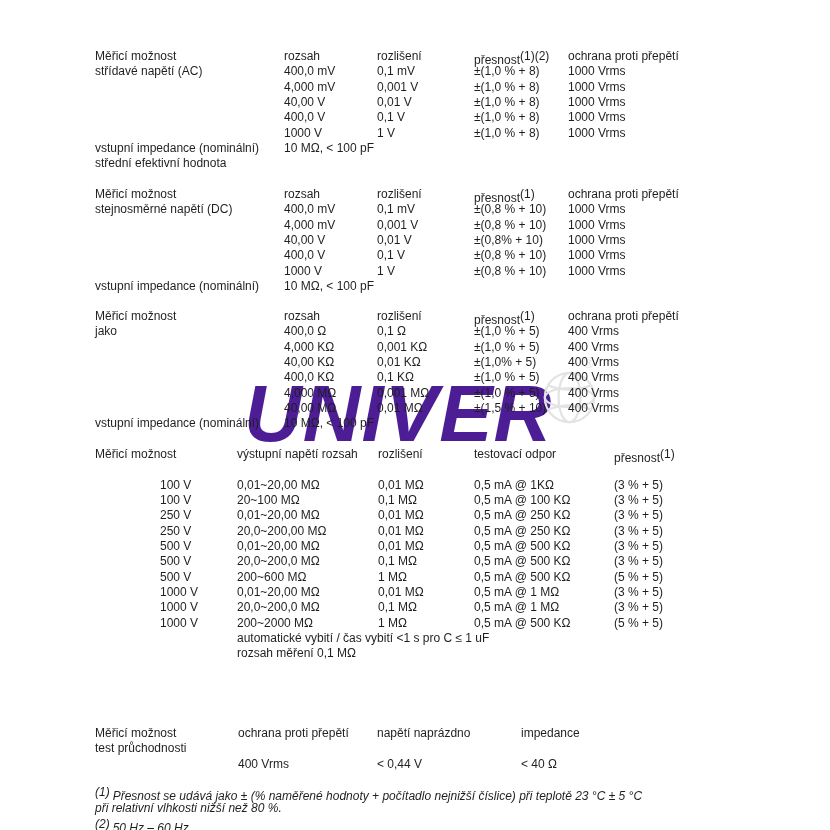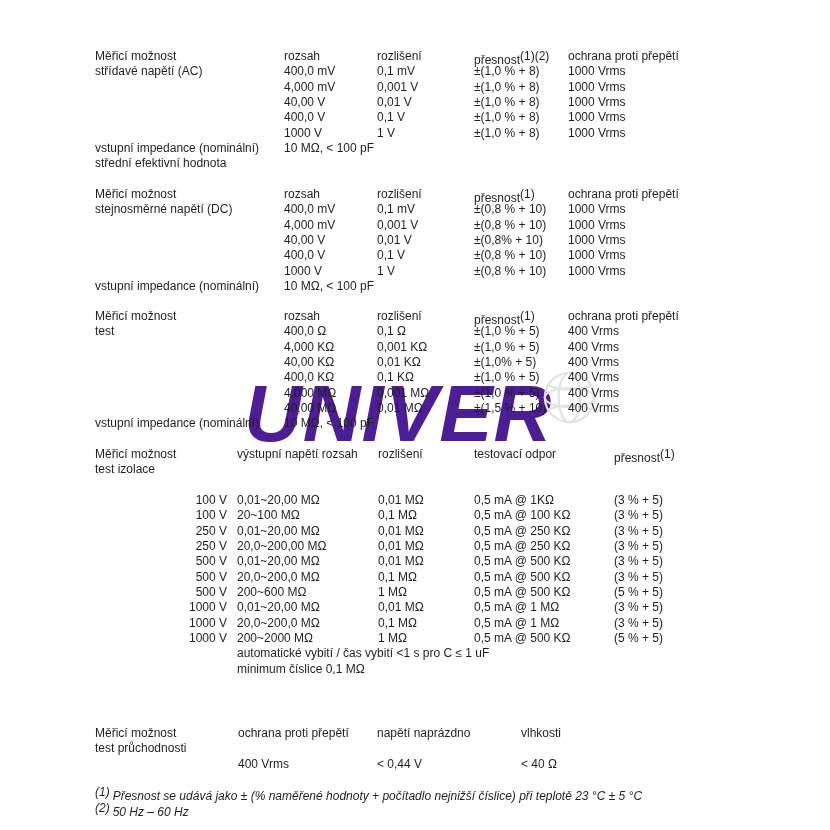--- a/index.html
+++ b/index.html
@@ -9,21 +9,21 @@
   .sec{position:absolute;left:0;width:830px}
   .line{position:relative;height:15.33px;white-space:nowrap}
   .cell{position:absolute;top:0}
   
   .c-label{left:95px}
   .c1{left:284px}
   .c2{left:377px}
   .c3{left:474px}
   .c4{left:568px}
   
-  .i-volt{left:160px;width:67px;text-align:right}
+  .i-volt{left:160px;width:67px;text-align:left}
   .i-range{left:237px}
   .i-res{left:378px}
   .i-cur{left:474px}
   .i-acc{left:614px}
   
   .t1{left:238px}
   .t2{left:377px}
   .t3{left:521px}
   .sup{font-size:12px;vertical-align:3.5px}
   .fn .line{height:16px}
@@ -151,21 +151,21 @@
       </div>
     <div class="sec" id="vt2" style="top:293px">
         <div class="line">
           <span class="cell c-label">Měřicí možnost</span>
           <span class="cell c1">rozsah</span>
           <span class="cell c2">rozlišení</span>
           <span class="cell c3"><span>přesnost</span><span class="sup">(1)</span></span>
           <span class="cell c4">ochrana proti přepětí</span>
         </div>
         <div class="line">
-          <span class="cell c-label">test</span>
+          <span class="cell c-label">jako</span>
           <span class="cell c1">400,0 Ω</span>
           <span class="cell c2">0,1 Ω</span>
           <span class="cell c3">±(1,0 % + 5)</span>
           <span class="cell c4">400 Vrms</span>
         </div>
         <div class="line">
           <span class="cell c1">4,000 KΩ</span>
           <span class="cell c2">0,001 KΩ</span>
           <span class="cell c3">±(1,0 % + 5)</span>
           <span class="cell c4">400 Vrms</span>
@@ -199,23 +199,20 @@
           <span class="cell c1">10 MΩ, &lt; 100 pF</span>
         </div>
       </div>
     <div class="sec" id="it" style="top:431px">
         <div class="line">
           <span class="cell c-label">Měřicí možnost</span>
           <span class="cell i-range">výstupní napětí rozsah</span>
           <span class="cell i-res">rozlišení</span>
           <span class="cell i-cur">testovací odpor</span>
           <span class="cell i-acc"><span>přesnost</span><span class="sup">(1)</span></span>
-        </div>
-        <div class="line">
-          <span class="cell c-label">test izolace</span>
         </div>
         <div class="line"></div>
         <div class="line">
           <span class="cell i-volt">100 V</span>
           <span class="cell i-range">0,01~20,00 MΩ</span>
           <span class="cell i-res">0,01 MΩ</span>
           <span class="cell i-cur">0,5 mA @ 1KΩ</span>
           <span class="cell i-acc">(3 % + 5)</span>
         </div>
         <div class="line">
@@ -278,42 +275,45 @@
           <span class="cell i-volt">1000 V</span>
           <span class="cell i-range">200~2000 MΩ</span>
           <span class="cell i-res">1 MΩ</span>
           <span class="cell i-cur">0,5 mA @ 500 KΩ</span>
           <span class="cell i-acc">(5 % + 5)</span>
         </div>
         <div class="line">
           <span class="cell i-range">automatické vybití / čas vybití &lt;1 s pro C ≤ 1 uF</span>
         </div>
         <div class="line">
-          <span class="cell i-range">minimum číslice 0,1 MΩ</span>
+          <span class="cell i-range">rozsah měření 0,1 MΩ</span>
         </div>
       </div>
     <div class="sec" id="ct" style="top:710px">
         <div class="line">
           <span class="cell c-label">Měřicí možnost</span>
           <span class="cell t1">ochrana proti přepětí</span>
           <span class="cell t2">napětí naprázdno</span>
-          <span class="cell t3">vlhkosti</span>
+          <span class="cell t3">impedance</span>
         </div>
         <div class="line">
           <span class="cell c-label">test průchodnosti</span>
         </div>
         <div class="line">
           <span class="cell t1">400 Vrms</span>
           <span class="cell t2">&lt; 0,44 V</span>
           <span class="cell t3">&lt; 40 Ω</span>
         </div>
       </div>
     <div class="sec fn" id="fn" style="top:769px">
         <div class="line">
           <span class="cell "><span class="sup">(1)</span><span style="padding-left: 3px;">Přesnost se udává jako ± (% naměřené hodnoty + počítadlo nejnižší číslice) při teplotě 23 °C ± 5 °C</span></span>
         </div>
         <div class="line">
+          <span class="cell "><span>při relativní vlhkosti nižší než 80 %.</span></span>
+        </div>
+        <div class="line">
           <span class="cell "><span class="sup">(2)</span><span style="padding-left: 3px; font-style: italic;">50 Hz – 60 Hz</span></span>
         </div>
       </div>
   </div>
 
 </div>
 
 </body></html>

